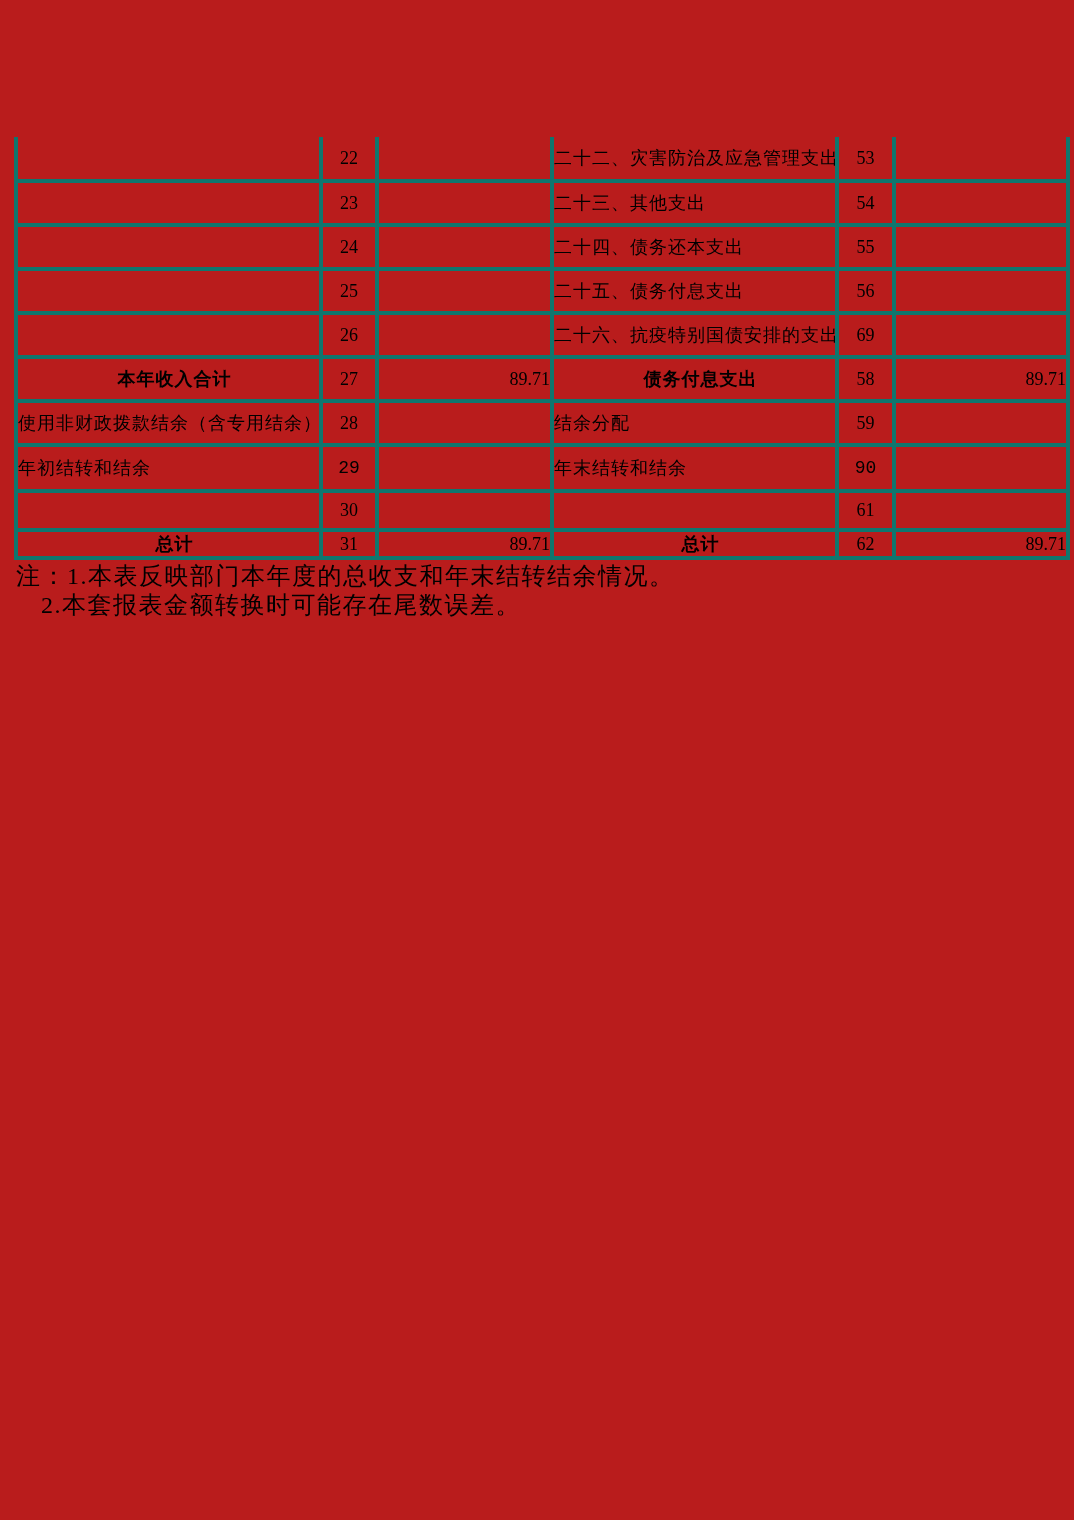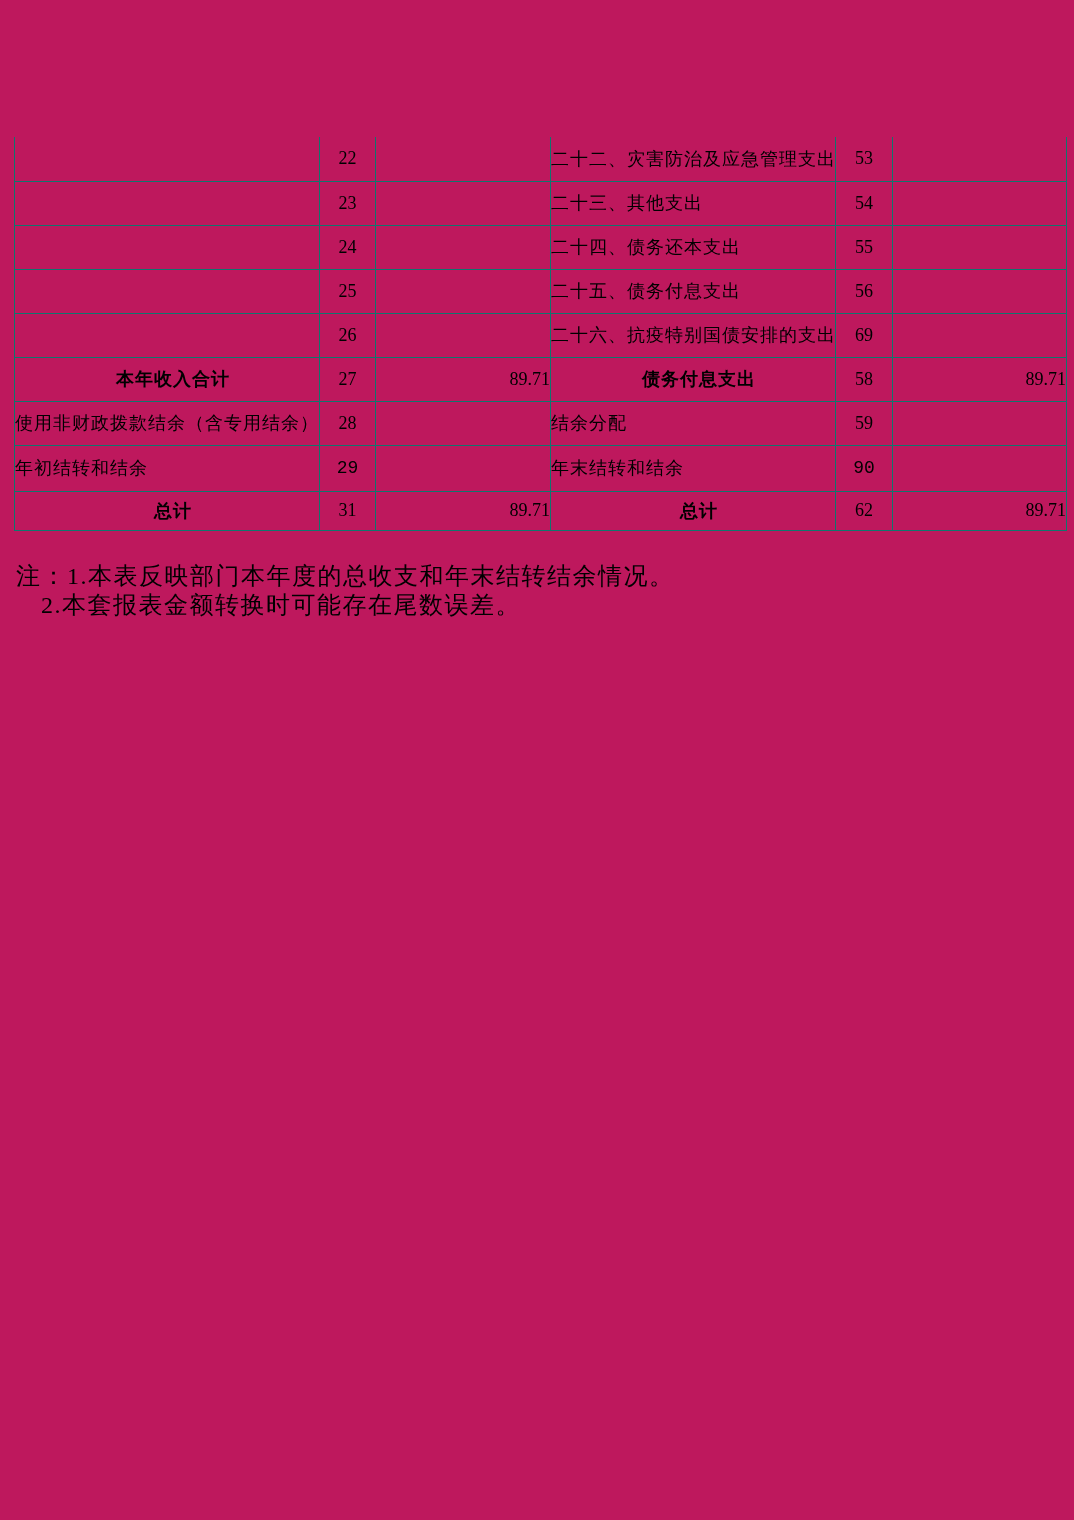--- a/index.html
+++ b/index.html
@@ -6,32 +6,32 @@
   html, body { background: #ffffff; }
   body {
     width: 1074px; height: 1520px;
     font-family: "Liberation Serif", "DejaVu Serif", serif;
     color: #000000;
     position: relative;
   }
   .sheet {
     position: relative;
     width: 1074px; height: 1520px;
-    background: #be185d;
+    background: #b91c1c;
     overflow: hidden;
   }
   table.budget {
     position: absolute;
     left: 14px; top: 137px;
     width: 1052px;
     border-collapse: collapse;
     table-layout: fixed;
   }
   table.budget td {
-    border: 1px solid #0f766e;
+    border: 4px solid #0f766e;
     font-size: 18px;
     padding: 0;
     overflow: hidden;
     white-space: nowrap;
     vertical-align: middle;
   }
   
   table.budget tr:first-child td { border-top: none; }
   
   table.budget tr { height: 44px; }
@@ -143,20 +143,28 @@
           <td class="amount"></td>
         </tr>
         <tr>
           <td class="item">年初结转和结余</td>
           <td class="line">29</td>
           <td class="amount"></td>
           <td class="item">年末结转和结余</td>
           <td class="line">90</td>
           <td class="amount"></td>
         </tr>
+        <tr>
+          <td class="item"></td>
+          <td class="line">30</td>
+          <td class="amount"></td>
+          <td class="item"></td>
+          <td class="line">61</td>
+          <td class="amount"></td>
+        </tr>
         <tr class="emphasis">
           <td class="item">总计</td>
           <td class="line">31</td>
           <td class="amount">89.71</td>
           <td class="item">总计</td>
           <td class="line">62</td>
           <td class="amount">89.71</td>
         </tr>
       </tbody>
   </table>

